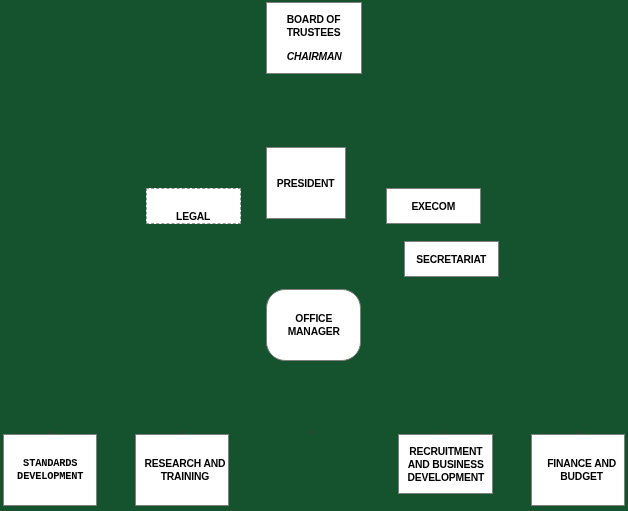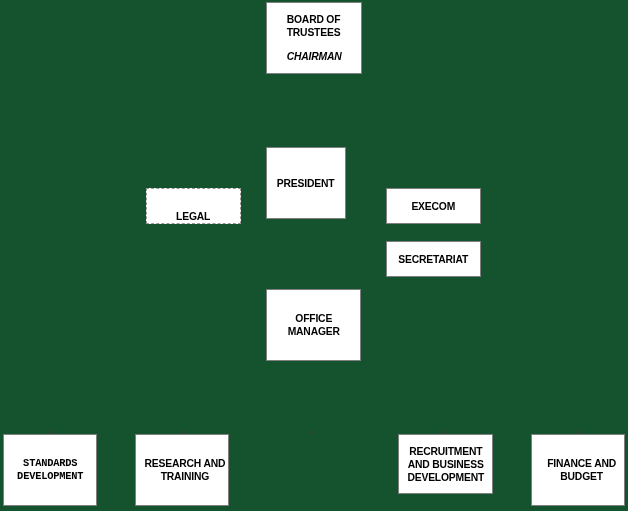--- a/index.html
+++ b/index.html
@@ -53,22 +53,22 @@
     width: 2px;
     height: 3px;
     background: #3a3a3a;
   }
 
   
   #node-board        { left: 266px; top: 2px;   width: 96px; height: 72px; }
   #node-president    { left: 266px; top: 107px; width: 80px; height: 72px; margin-top: 40px; }
   #node-legal        { left: 146px; top: 188px; width: 95px; height: 36px; }
   #node-execom       { left: 386px; top: 188px; width: 95px; height: 36px; justify-content: center; }
-  #node-secretariat  { left: 386px; top: 241px; width: 95px; height: 36px; }
-  #node-office-manager { left: 266px; top: 289px; width: 95px; height: 72px; }
+  #node-secretariat  { left: 404px; top: 241px; width: 95px; height: 36px; }
+  #node-office-manager { left: 266px; top: 289px; width: 95px; height: 72px; border-radius: 19px; }
   #node-standards    { left: 3px;   top: 434px; width: 94px; height: 72px; font-family: Liberation Mono, monospace; }
   #node-research     { left: 135px; top: 434px; width: 94px; height: 72px; align-items: flex-end; }
   #node-accreditation{ left: 266px; top: 434px; width: 95px; height: 72px; }
   #node-recruitment  { left: 398px; top: 434px; width: 95px; height: 60px; }
   #node-finance      { left: 531px; top: 434px; width: 94px; height: 72px; padding-left: 8px; }
 
   
   #stub-standards    { left: 49px;  top: 431px; }
   #stub-research     { left: 181px; top: 431px; }
   #stub-accreditation{ left: 312px; top: 431px; }

